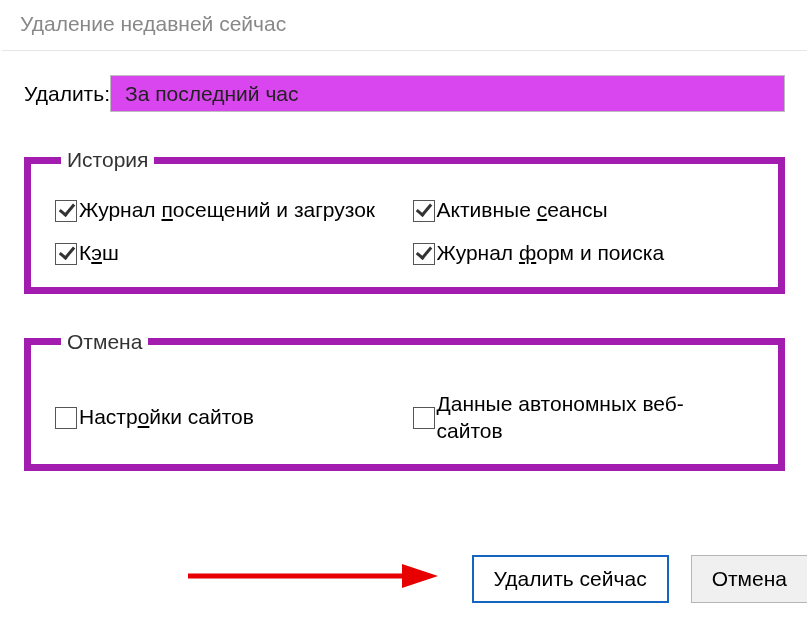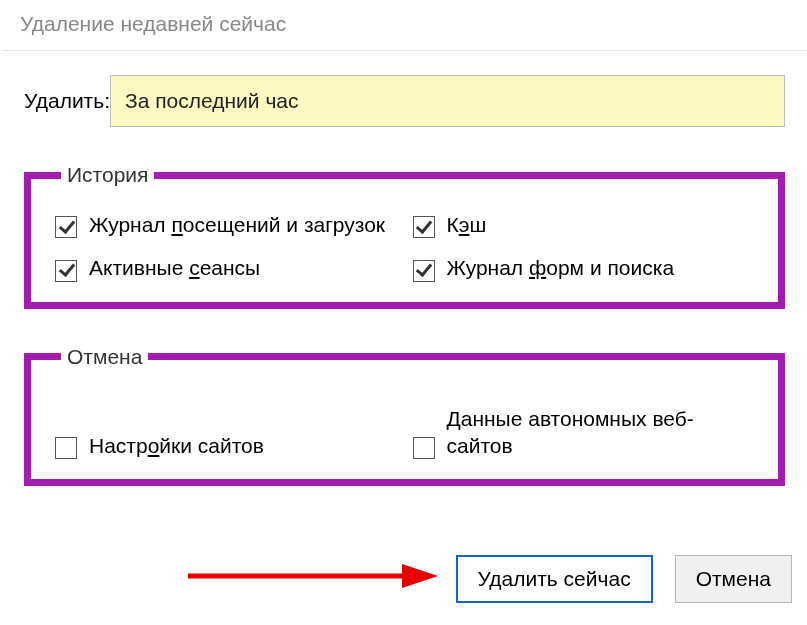--- a/index.html
+++ b/index.html
@@ -32,22 +32,22 @@
     padding:24px 22px 0 22px;
   }
   .row-delete {
     display:flex;
     align-items:center;
   }
   .lbl { font-size:21px; }
   .select {
     flex:1;
     border:1px solid #bdbdbd;
-    background:#fef9c3;
-    height:52px;
+    background:#d946ef;
+    height:37px;
     display:flex;
     align-items:center;
     padding:0 14px;
     font-size:21px;
     color:#222;
   }
   fieldset {
     border:7px solid #a21caf;
     margin:36px 0 0 0;
     padding:18px 24px 20px 24px;
@@ -62,22 +62,22 @@
   }
   .grid {
     display:grid;
     grid-template-columns: 1fr 1fr;
     row-gap:16px;
     column-gap:16px;
     padding-top:6px;
   }
   .chk {
     display:flex;
-    align-items:flex-end;
-    gap:12px;
+    align-items:center;
+    gap:2px;
     font-size:21px;
     line-height:1.3;
   }
   .box {
     width:22px; height:22px;
     border:1px solid #555;
     background:#fff;
     display:inline-flex;
     align-items:center;
     justify-content:center;
@@ -89,21 +89,21 @@
     content:"";
     display:block;
     width:6px; height:12px;
     border:solid #333;
     border-width:0 3px 3px 0;
     transform:rotate(40deg) translate(-1px,-2px);
   }
   .chk .txt u { text-decoration:underline; }
   .buttons {
     position:absolute;
-    right:17px;
+    right:1px;
     bottom:22px;
     display:flex;
     gap:22px;
     align-items:flex-end;
     padding-right:0;
   }
   .btn {
     height:48px;
     padding:0 20px;
     display:inline-flex;
@@ -144,25 +144,25 @@
 
     <fieldset>
       <legend>История</legend>
       <div class="grid">
         <label class="chk">
           <span class="box checked"></span>
           <span class="txt">Журнал <u>п</u>осещений и загрузок</span>
         </label>
         <label class="chk">
           <span class="box checked"></span>
-          <span class="txt">К<u>э</u>ш</span>
+          <span class="txt">Активные <u>с</u>еансы</span>
         </label>
         <label class="chk">
           <span class="box checked"></span>
-          <span class="txt">Активные <u>с</u>еансы</span>
+          <span class="txt">К<u>э</u>ш</span>
         </label>
         <label class="chk">
           <span class="box checked"></span>
           <span class="txt">Журнал <u>ф</u>орм и поиска</span>
         </label>
       </div>
     </fieldset>
 
     <fieldset>
       <legend>Отмена</legend>

